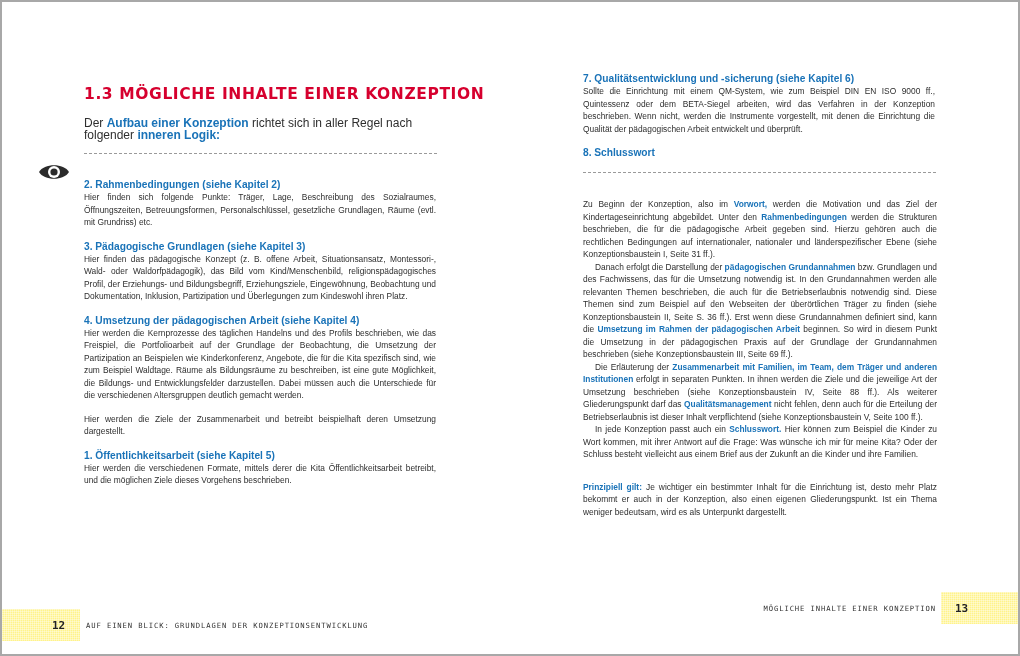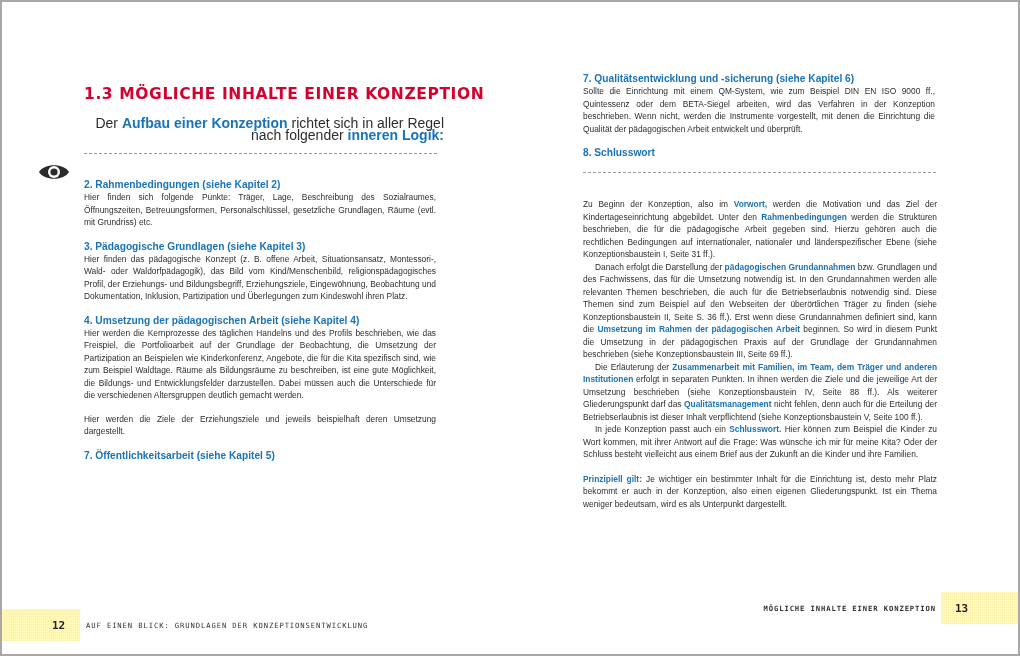--- a/index.html
+++ b/index.html
@@ -8,21 +8,21 @@
   .spread { position: absolute; left: 0; top: 0; width: 1020px; height: 656px;
     border-top: 2px solid #a8a8a8; border-left: 2px solid #a8a8a8;
     border-right: 2px solid #a8a8a8; border-bottom: 2px solid #a8a8a8; }
   .page { position: absolute; top: 0; height: 656px; }
   .page-left { left: 0; width: 510px; margin-top: 17px; }
   .page-right { left: 510px; width: 510px; }
 
   .chapter-title { position: absolute; left: 84px; top: 68px; font-family: "DejaVu Sans", sans-serif;
     font-weight: bold; font-size: 15.5px; letter-spacing: 0.6px; color: #d6002e; white-space: nowrap; }
 
-  .intro { position: absolute; left: 84px; top: 100px; width: 360px; font-size: 14px; line-height: 12px; color: #2e2e2e; text-align: right; }
+  .intro { position: absolute; left: 84px; top: 100px; width: 360px; font-size: 12px; line-height: 12px; color: #2e2e2e; }
   .hl { color: #1a73b8; font-weight: bold; }
 
   .dashline { position: absolute; height: 0; border-top: 1px dashed #9a9a9a; }
 
   .eye { position: absolute; left: 38px; top: 144px; width: 32px; height: 22px; }
 
   .col { position: absolute; width: 352px; }
   .item { margin-bottom: 11px; }
   .item-title { color: #1a73b8; font-size: 10.2px; font-weight: bold; line-height: 13px; }
   .item-body { font-size: 8.4px; line-height: 12.5px; color: #2e2e2e; text-align: justify; }
@@ -37,21 +37,21 @@
     background-size: 2px 2px; }
   .footer-band.left { left: 2px; }
   .footer-band.right { left: 941px; width: 77px; }
   .page-num { position: absolute; top: 602px; font-family: "DejaVu Sans Mono", monospace; font-weight: bold;
     font-size: 11px; color: #222; }
   .page-num.left { left: 52px; }
   .page-num.right { left: 955px; }
   .running-head { position: absolute; top: 604px; font-family: "DejaVu Sans Mono", monospace; font-size: 7.2px;
     letter-spacing: 0.9px; color: #333; white-space: nowrap; text-transform: uppercase; }
   .running-head.left { left: 86px; }
-  .running-head.right { right: 84px; text-align: right; font-weight: bold; }
+  .running-head.right { right: 84px; text-align: right; }
 </style>
 </head>
 <body>
 
 <div class="spread"></div>
 
 <div class="page page-left">
   <div class="chapter-title">1.3  MÖGLICHE INHALTE EINER KONZEPTION</div>
 
   <div class="intro">
@@ -75,24 +75,25 @@
     </div>
     <div class="item">
       <div class="item-title">3. Pädagogische Grundlagen (siehe Kapitel 3)</div>
       <div class="item-body">Hier finden das pädagogische Konzept (z. B. offene Arbeit, Situationsansatz, Montessori-, Wald- oder Waldorfpädagogik), das Bild vom Kind/Menschenbild, religionspädagogisches Profil, der Erziehungs- und Bildungsbegriff, Erziehungsziele, Eingewöhnung, Beobachtung und Dokumentation, Inklusion, Partizipation und Überlegungen zum Kindeswohl ihren Platz.</div>
     </div>
     <div class="item">
       <div class="item-title">4. Umsetzung der pädagogischen Arbeit (siehe Kapitel 4)</div>
       <div class="item-body">Hier werden die Kernprozesse des täglichen Handelns und des Profils beschrieben, wie das Freispiel, die Portfolioarbeit auf der Grundlage der Beobachtung, die Umsetzung der Partizipation an Beispielen wie Kinderkonferenz, Angebote, die für die Kita spezifisch sind, wie zum Beispiel Waldtage. Räume als Bildungsräume zu beschreiben, ist eine gute Möglichkeit, die Bildungs- und Entwicklungsfelder darzustellen. Dabei müssen auch die Unterschiede für die verschiedenen Altersgruppen deutlich gemacht werden.</div>
     </div>
     <div class="item">
-      <div class="item-body">Hier werden die Ziele der Erziehungsziele und jeweils beispielhaft deren Umsetzung dargestellt.</div>
+      <div class="item-body">Hier werden die Ziele der Zusammenarbeit und betreibt beispielhaft deren Umsetzung dargestellt.</div>
     </div>
     <div class="item">
-      <div class="item-title">7. Öffentlichkeitsarbeit (siehe Kapitel 5)</div>
+      <div class="item-title">1. Öffentlichkeitsarbeit (siehe Kapitel 5)</div>
+      <div class="item-body">Hier werden die verschiedenen Formate, mittels derer die Kita Öffentlichkeitsarbeit betreibt, und die möglichen Ziele dieses Vorgehens beschrieben.</div>
     </div>
   </div>
 
   <div class="footer-band left"></div>
   <div class="page-num left">12</div>
   <div class="running-head left">AUF EINEN BLICK: GRUNDLAGEN DER KONZEPTIONSENTWICKLUNG</div>
 </div>
 
 <div class="page page-right">
   <div class="col" style="left:73px; top:72px;">
@@ -113,21 +114,21 @@
     </p>
     <p class="para indent">
       <span>Danach erfolgt die Darstellung der </span><span class="hl">pädagogischen Grundannahmen</span><span> bzw. Grundlagen und des Fachwissens, das für die Umsetzung notwendig ist. In den Grundannahmen werden alle relevanten Themen beschrieben, die auch für die Betriebserlaubnis notwendig sind. Diese Themen sind zum Beispiel auf den Webseiten der überörtlichen Träger zu finden (siehe Konzeptionsbaustein II, Seite S. 36 ff.). Erst wenn diese Grundannahmen definiert sind, kann die </span><span class="hl">Umsetzung im Rahmen der pädagogischen Arbeit</span><span> beginnen. So wird in diesem Punkt die Umsetzung in der pädagogischen Praxis auf der Grundlage der Grundannahmen beschrieben (siehe Konzeptionsbaustein III, Seite 69 ff.).</span>
     </p>
     <p class="para indent">
       <span>Die Erläuterung der </span><span class="hl">Zusammenarbeit mit Familien, im Team, dem Träger und anderen Institutionen</span><span> erfolgt in separaten Punkten. In ihnen werden die Ziele und die jeweilige Art der Umsetzung beschrieben (siehe Konzeptionsbaustein IV, Seite 88 ff.). Als weiterer Gliederungspunkt darf das </span><span class="hl">Qualitätsmanagement</span><span> nicht fehlen, denn auch für die Erteilung der Betriebserlaubnis ist dieser Inhalt verpflichtend (siehe Konzeptionsbaustein V, Seite 100 ff.).</span>
     </p>
     <p class="para indent">
       <span>In jede Konzeption passt auch ein </span><span class="hl">Schlusswort.</span><span> Hier können zum Beispiel die Kinder zu Wort kommen, mit ihrer Antwort auf die Frage: Was wünsche ich mir für meine Kita? Oder der Schluss besteht vielleicht aus einem Brief aus der Zukunft an die Kinder und ihre Familien.</span>
     </p>
-    <p class="para" style="margin-top:12px;">
+    <p class="para" style="margin-top:20px;">
       <span class="hl">Prinzipiell gilt:</span><span> Je wichtiger ein bestimmter Inhalt für die Einrichtung ist, desto mehr Platz bekommt er auch in der Konzeption, also einen eigenen Gliederungspunkt. Ist ein Thema weniger bedeutsam, wird es als Unterpunkt dargestellt.</span>
     </p>
   </div>
 
   <div class="running-head right">MÖGLICHE INHALTE EINER KONZEPTION</div>
 </div>
 
 <div class="footer-band right"></div>
 <div class="page-num right">13</div>
 

